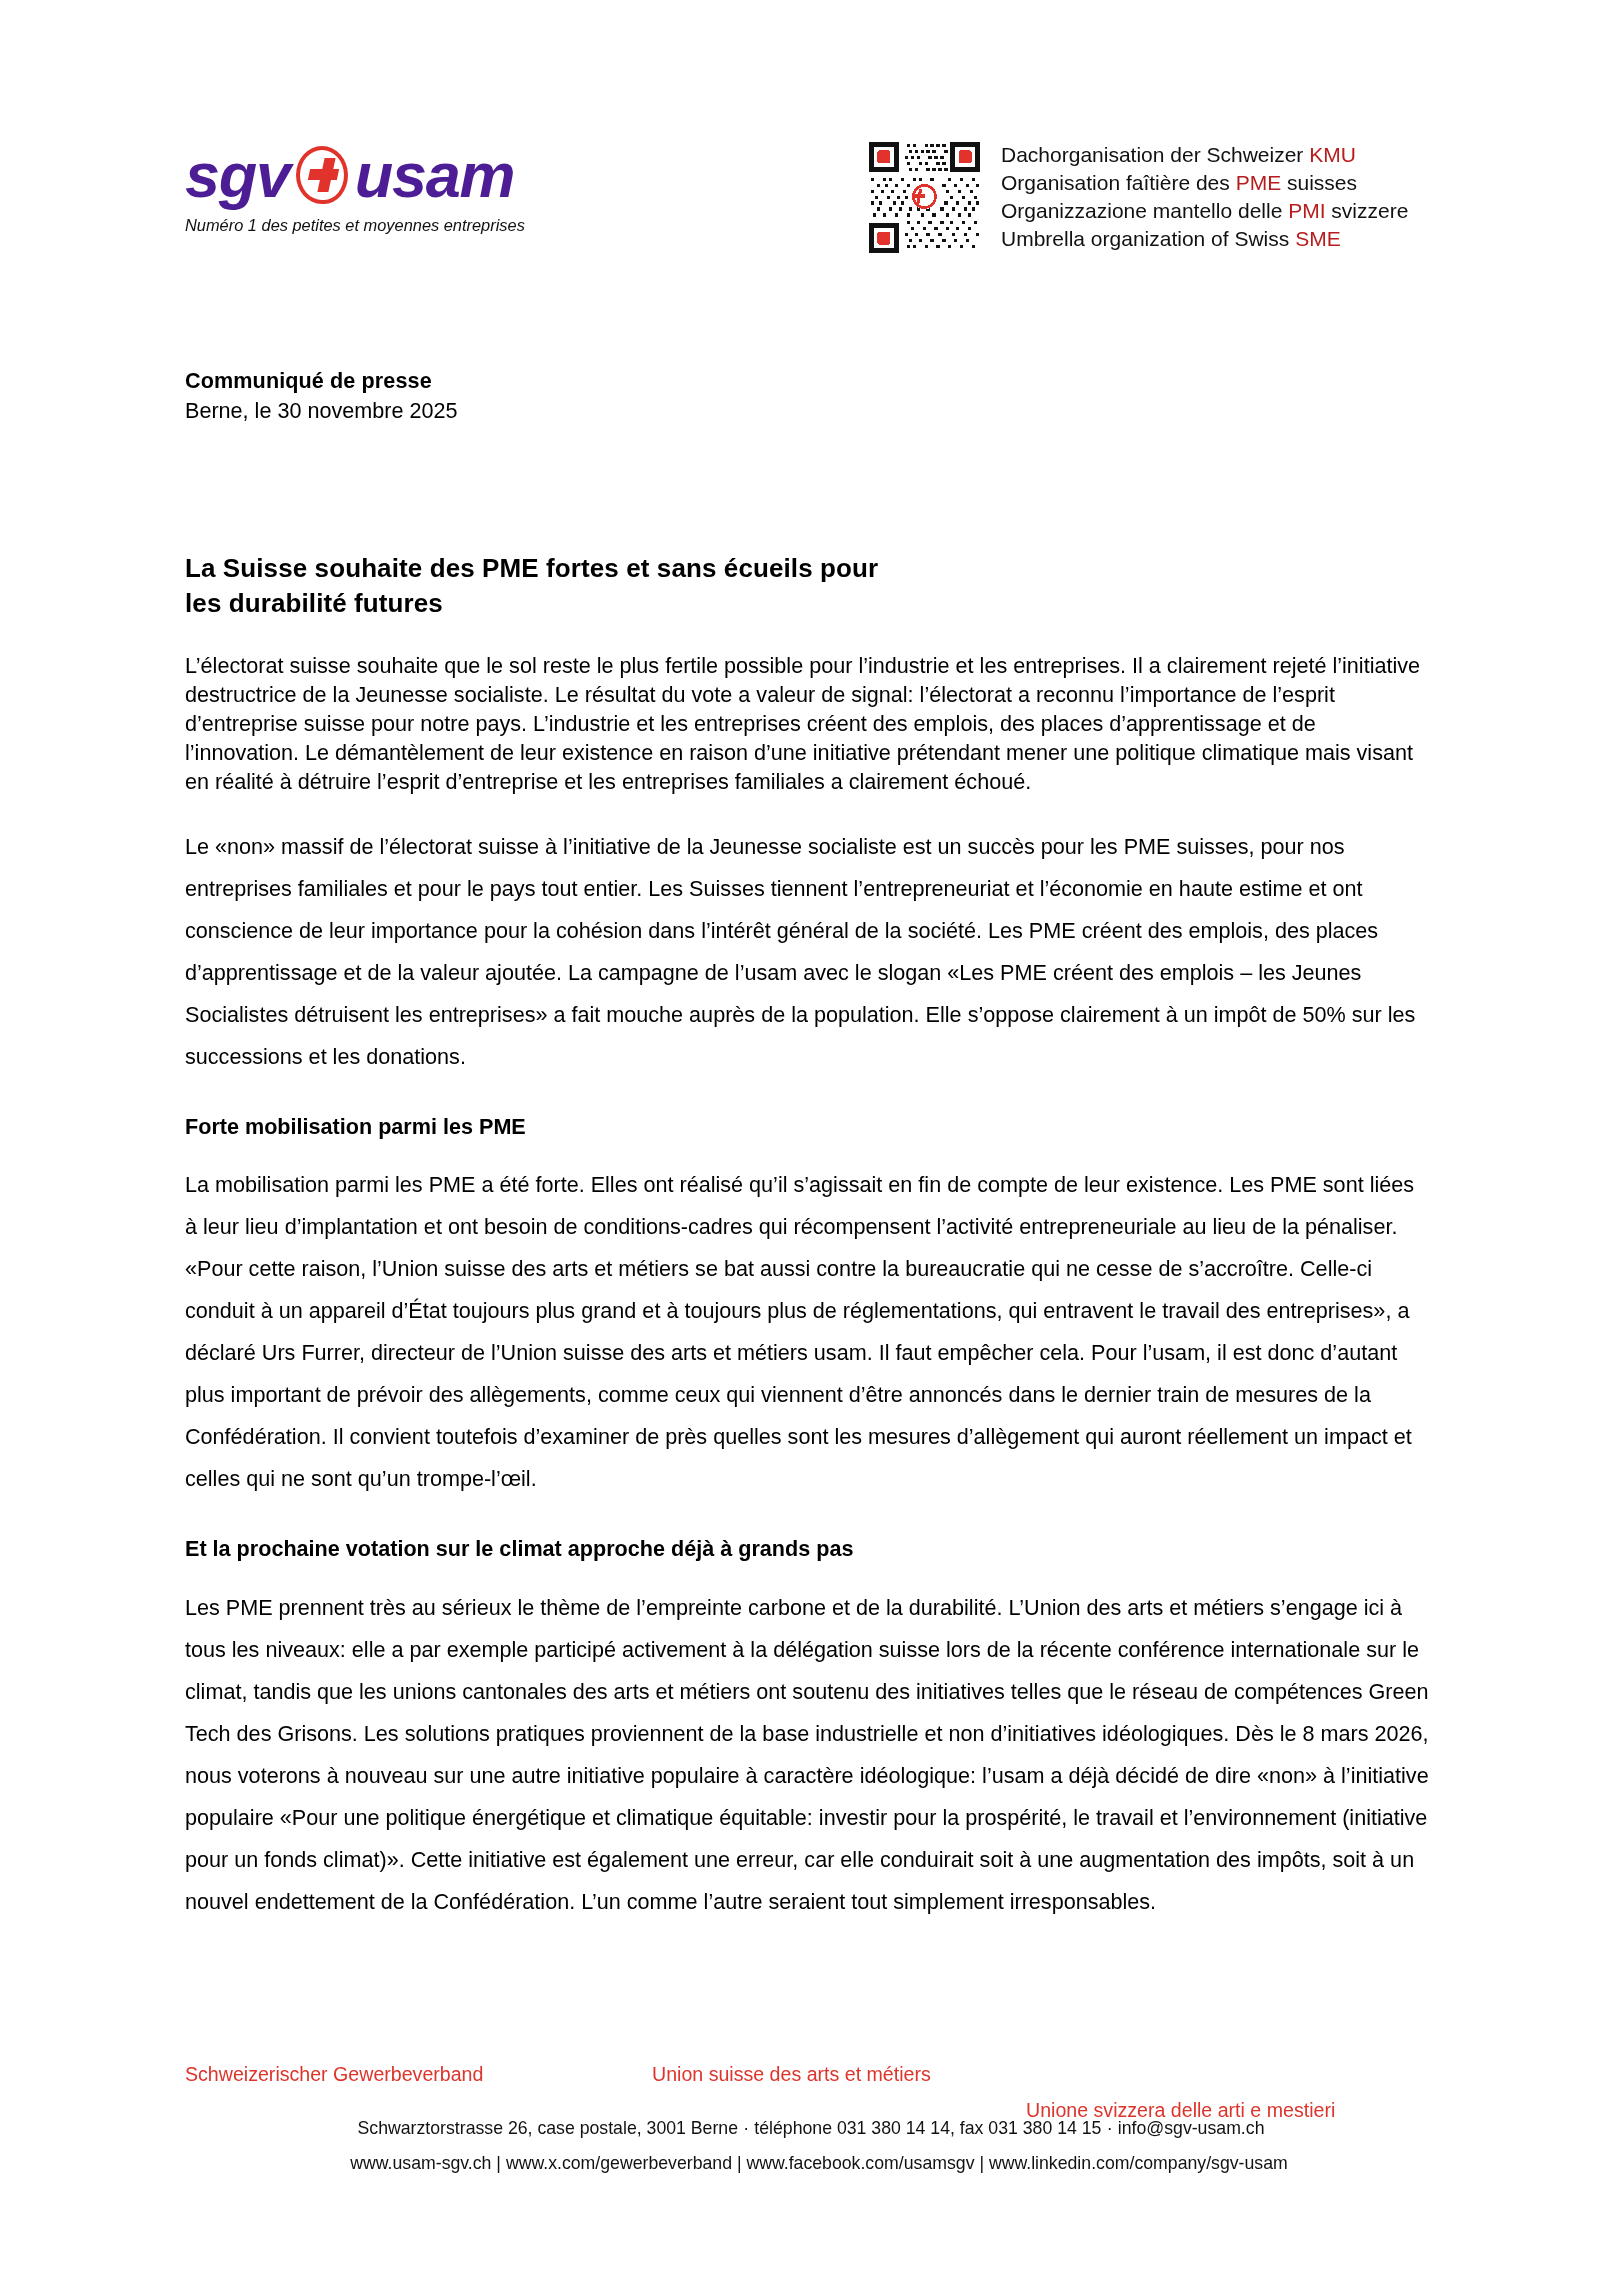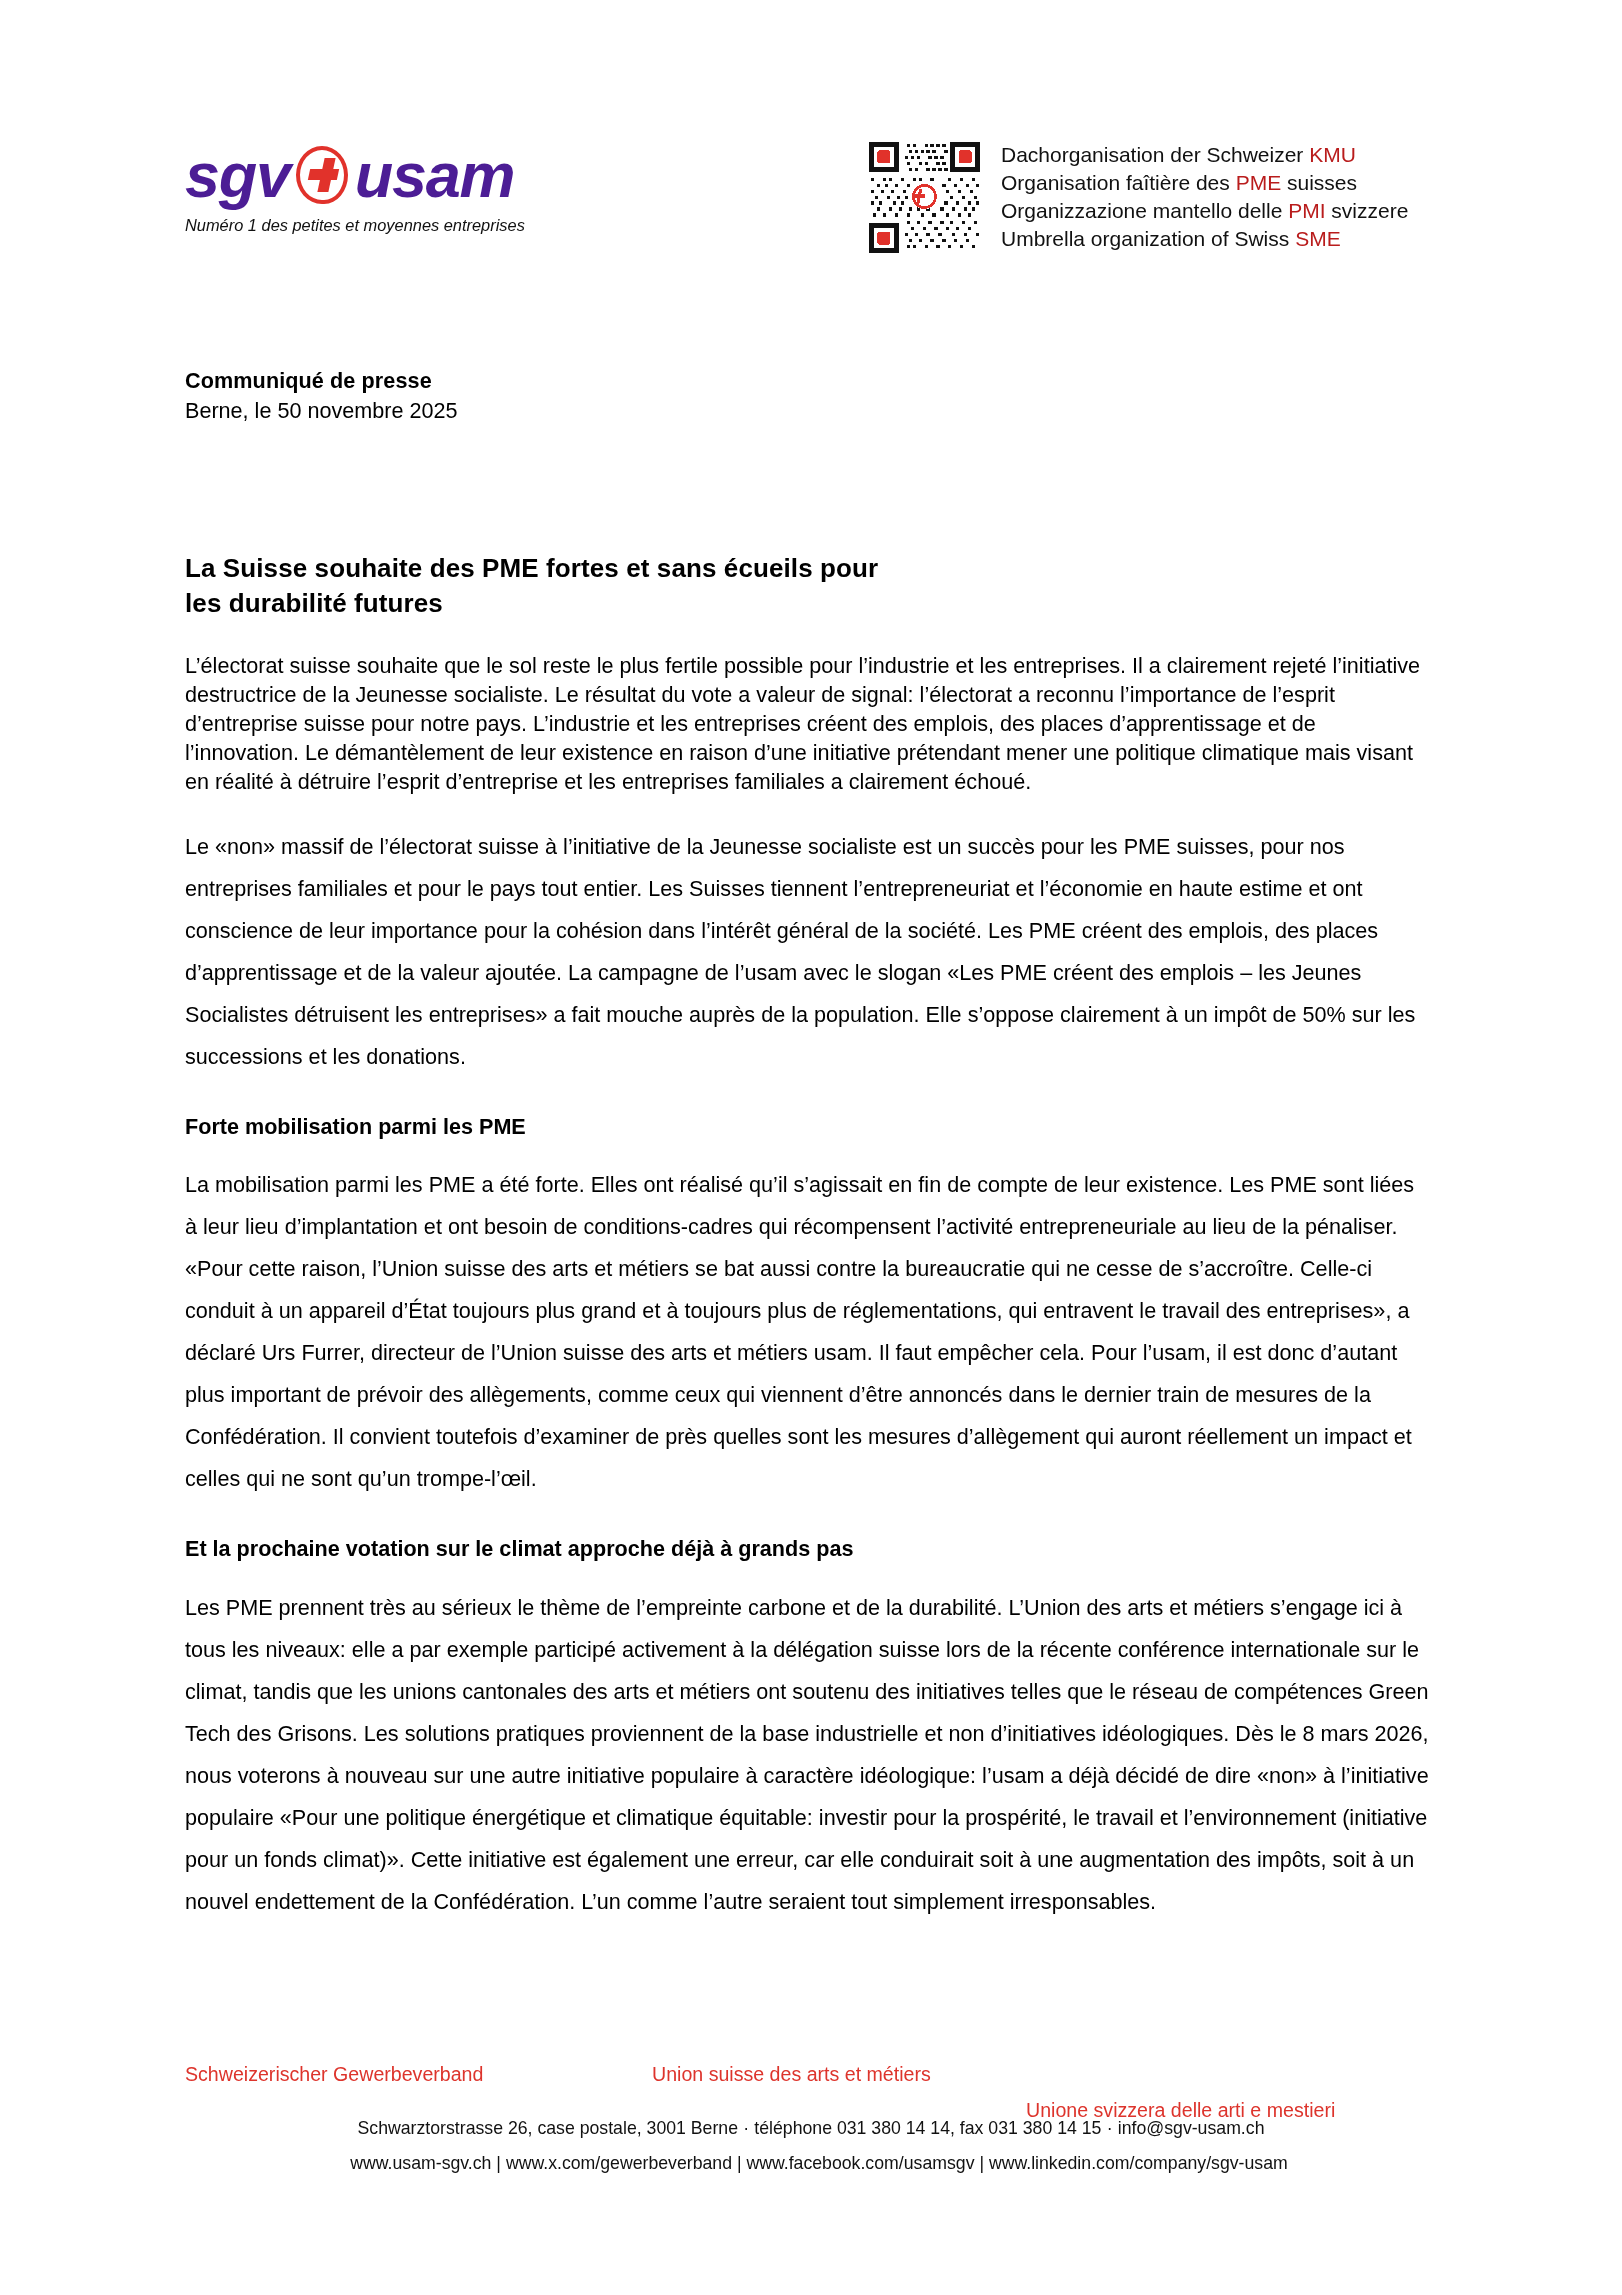--- a/index.html
+++ b/index.html
@@ -376,21 +376,21 @@
         <div class="claim-line"><span>Organisation faîtière des </span><span class="accent">PME</span><span> suisses</span></div>
         <div class="claim-line"><span>Organizzazione mantello delle </span><span class="accent">PMI</span><span> svizzere</span></div>
         <div class="claim-line"><span>Umbrella organization of Swiss </span><span class="accent">SME</span><span></span></div>
       </div>
     </div>
   </div>
 
   <div class="content">
 
     <div class="meta-title">Communiqué de presse</div>
-    <div class="meta-date">Berne, le 50 novembre 2025</div>
+    <div class="meta-date">Berne, le 30 novembre 2025</div>
 
     <div class="headline-wrap">
       <h1 class="headline">
         <span>La Suisse souhaite des PME fortes et sans écueils pour</span><br>
         <span>les durabilité futures</span>
       </h1>
     </div>
 
     <p class="lead">L’électorat suisse souhaite que le sol reste le plus fertile possible pour l’industrie et les entreprises. Il a clairement rejeté l’initiative destructrice de la Jeunesse socialiste. Le résultat du vote a valeur de signal: l’électorat a reconnu l’importance de l’esprit d’entreprise suisse pour notre pays. L’industrie et les entreprises créent des emplois, des places d’apprentissage et de l’innovation. Le démantèlement de leur existence en raison d’une initiative prétendant mener une politique climatique mais visant en réalité à détruire l’esprit d’entreprise et les entreprises familiales a clairement échoué.</p>
 

